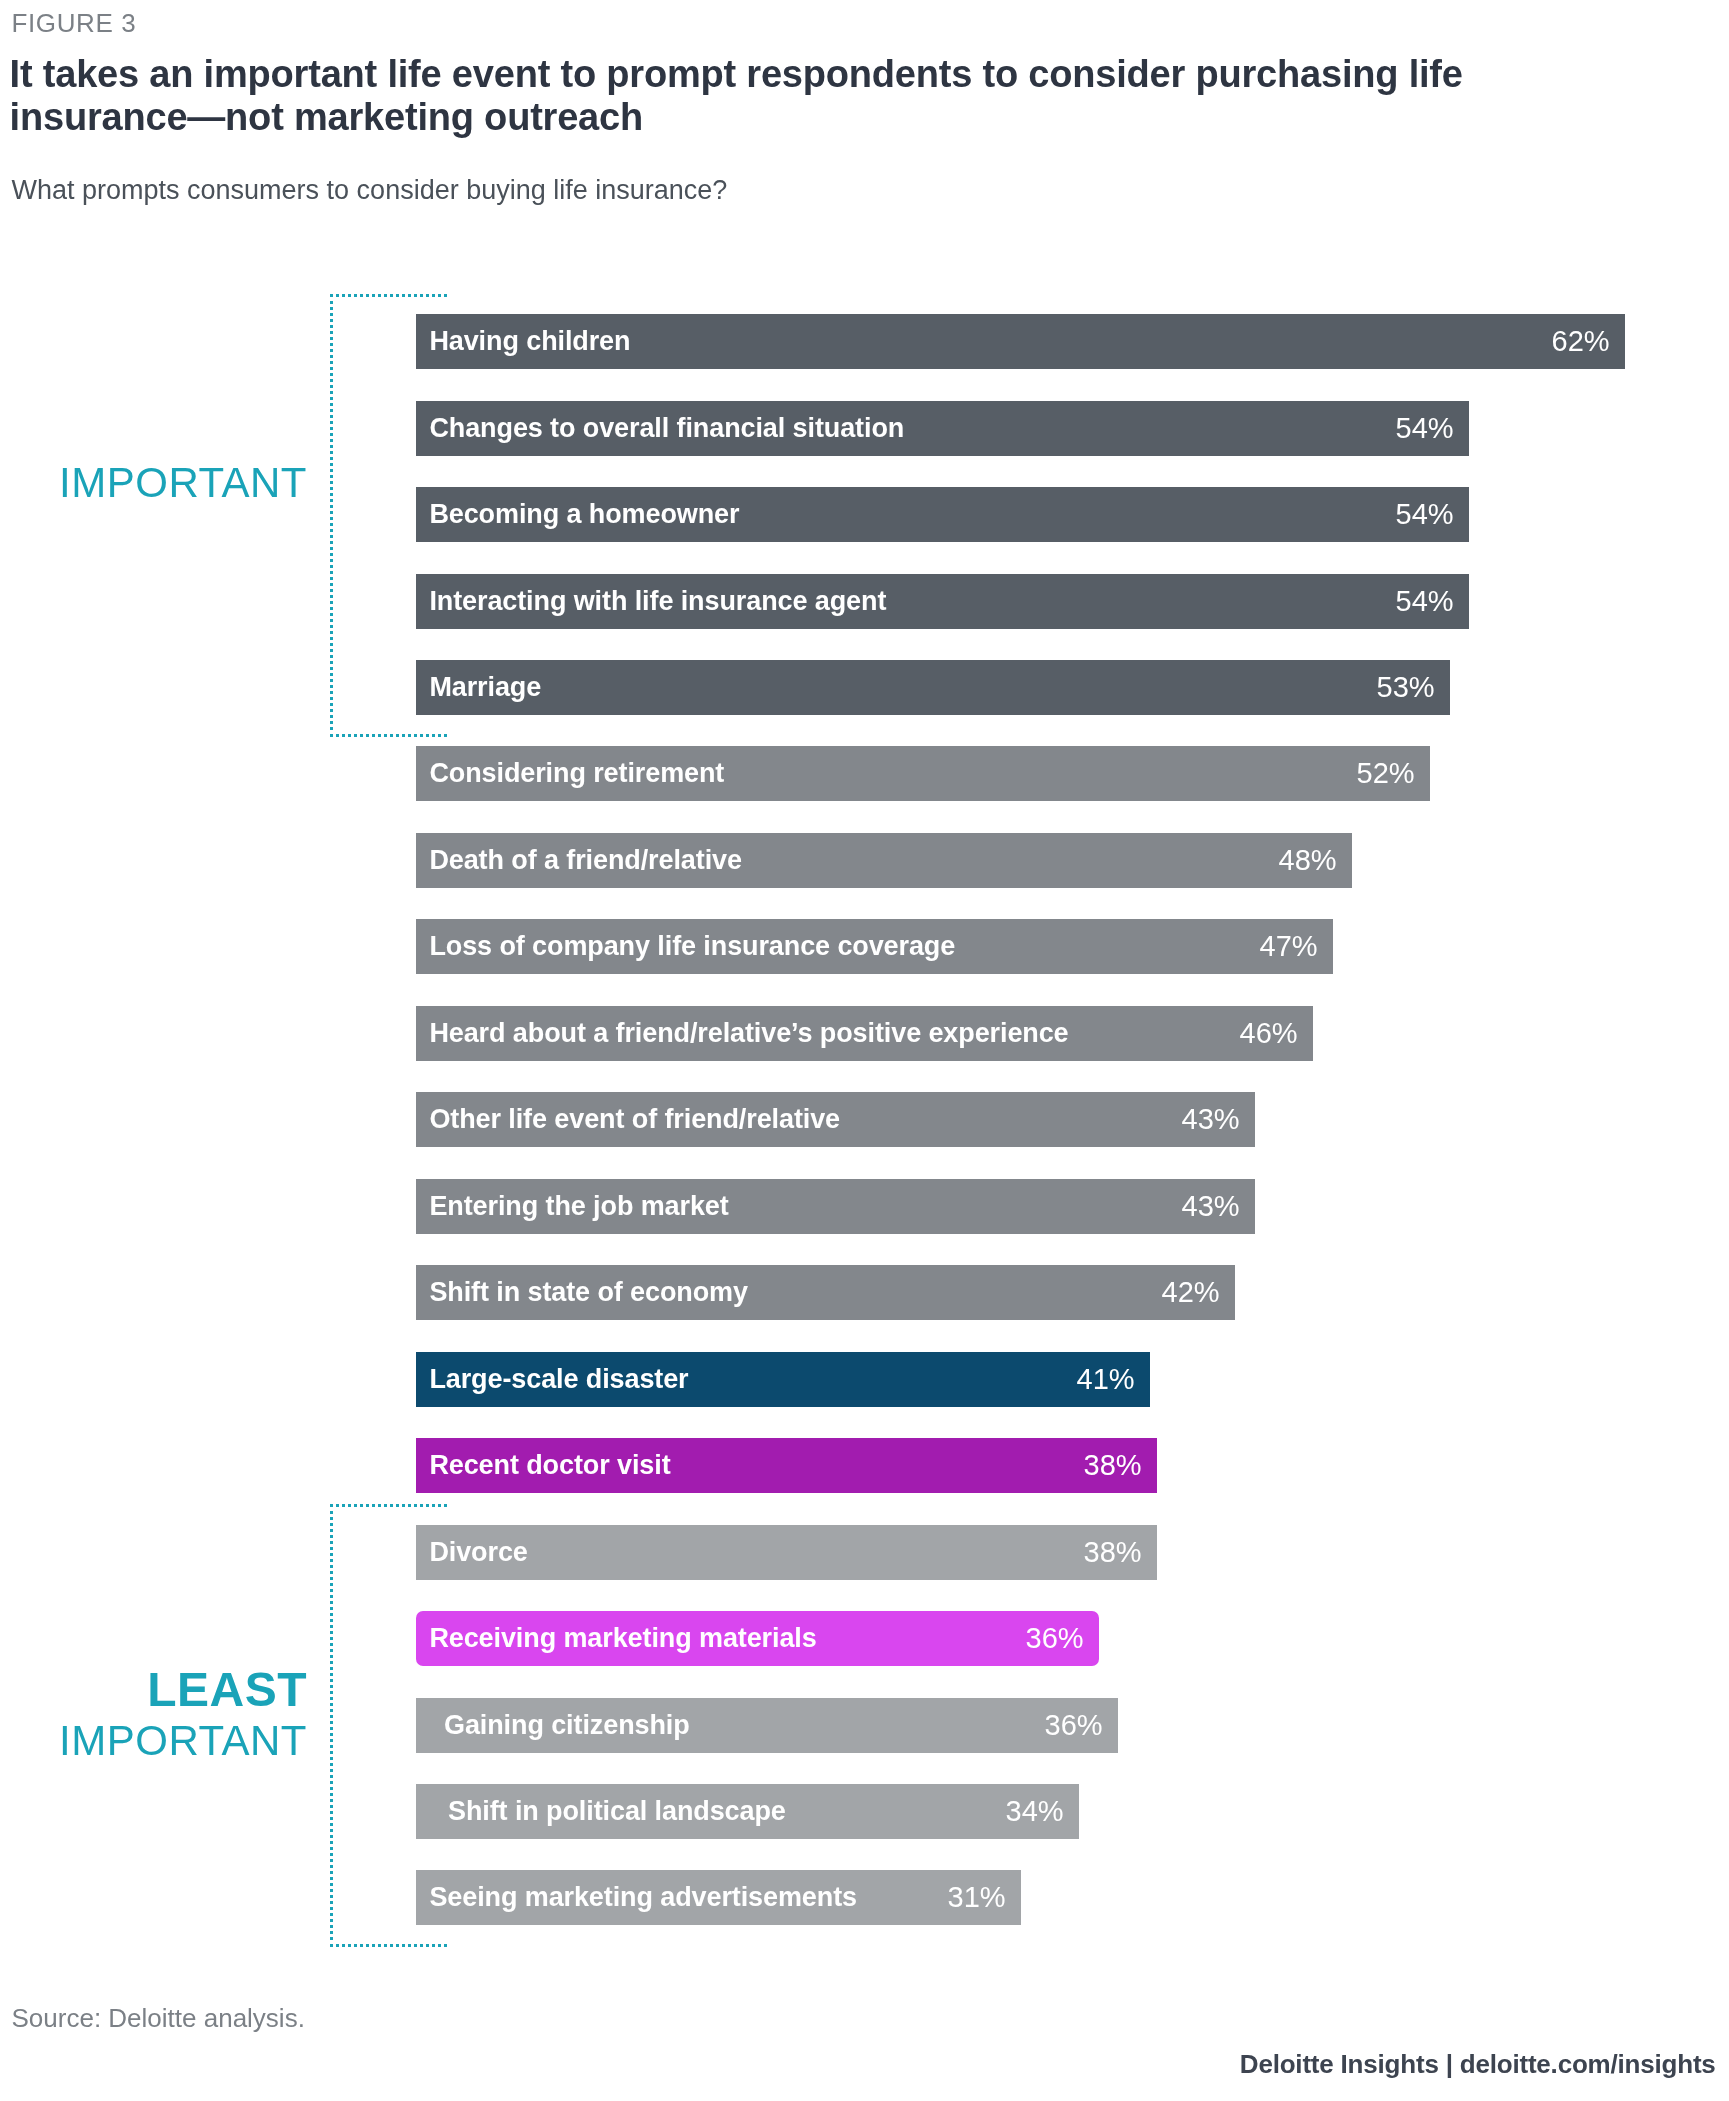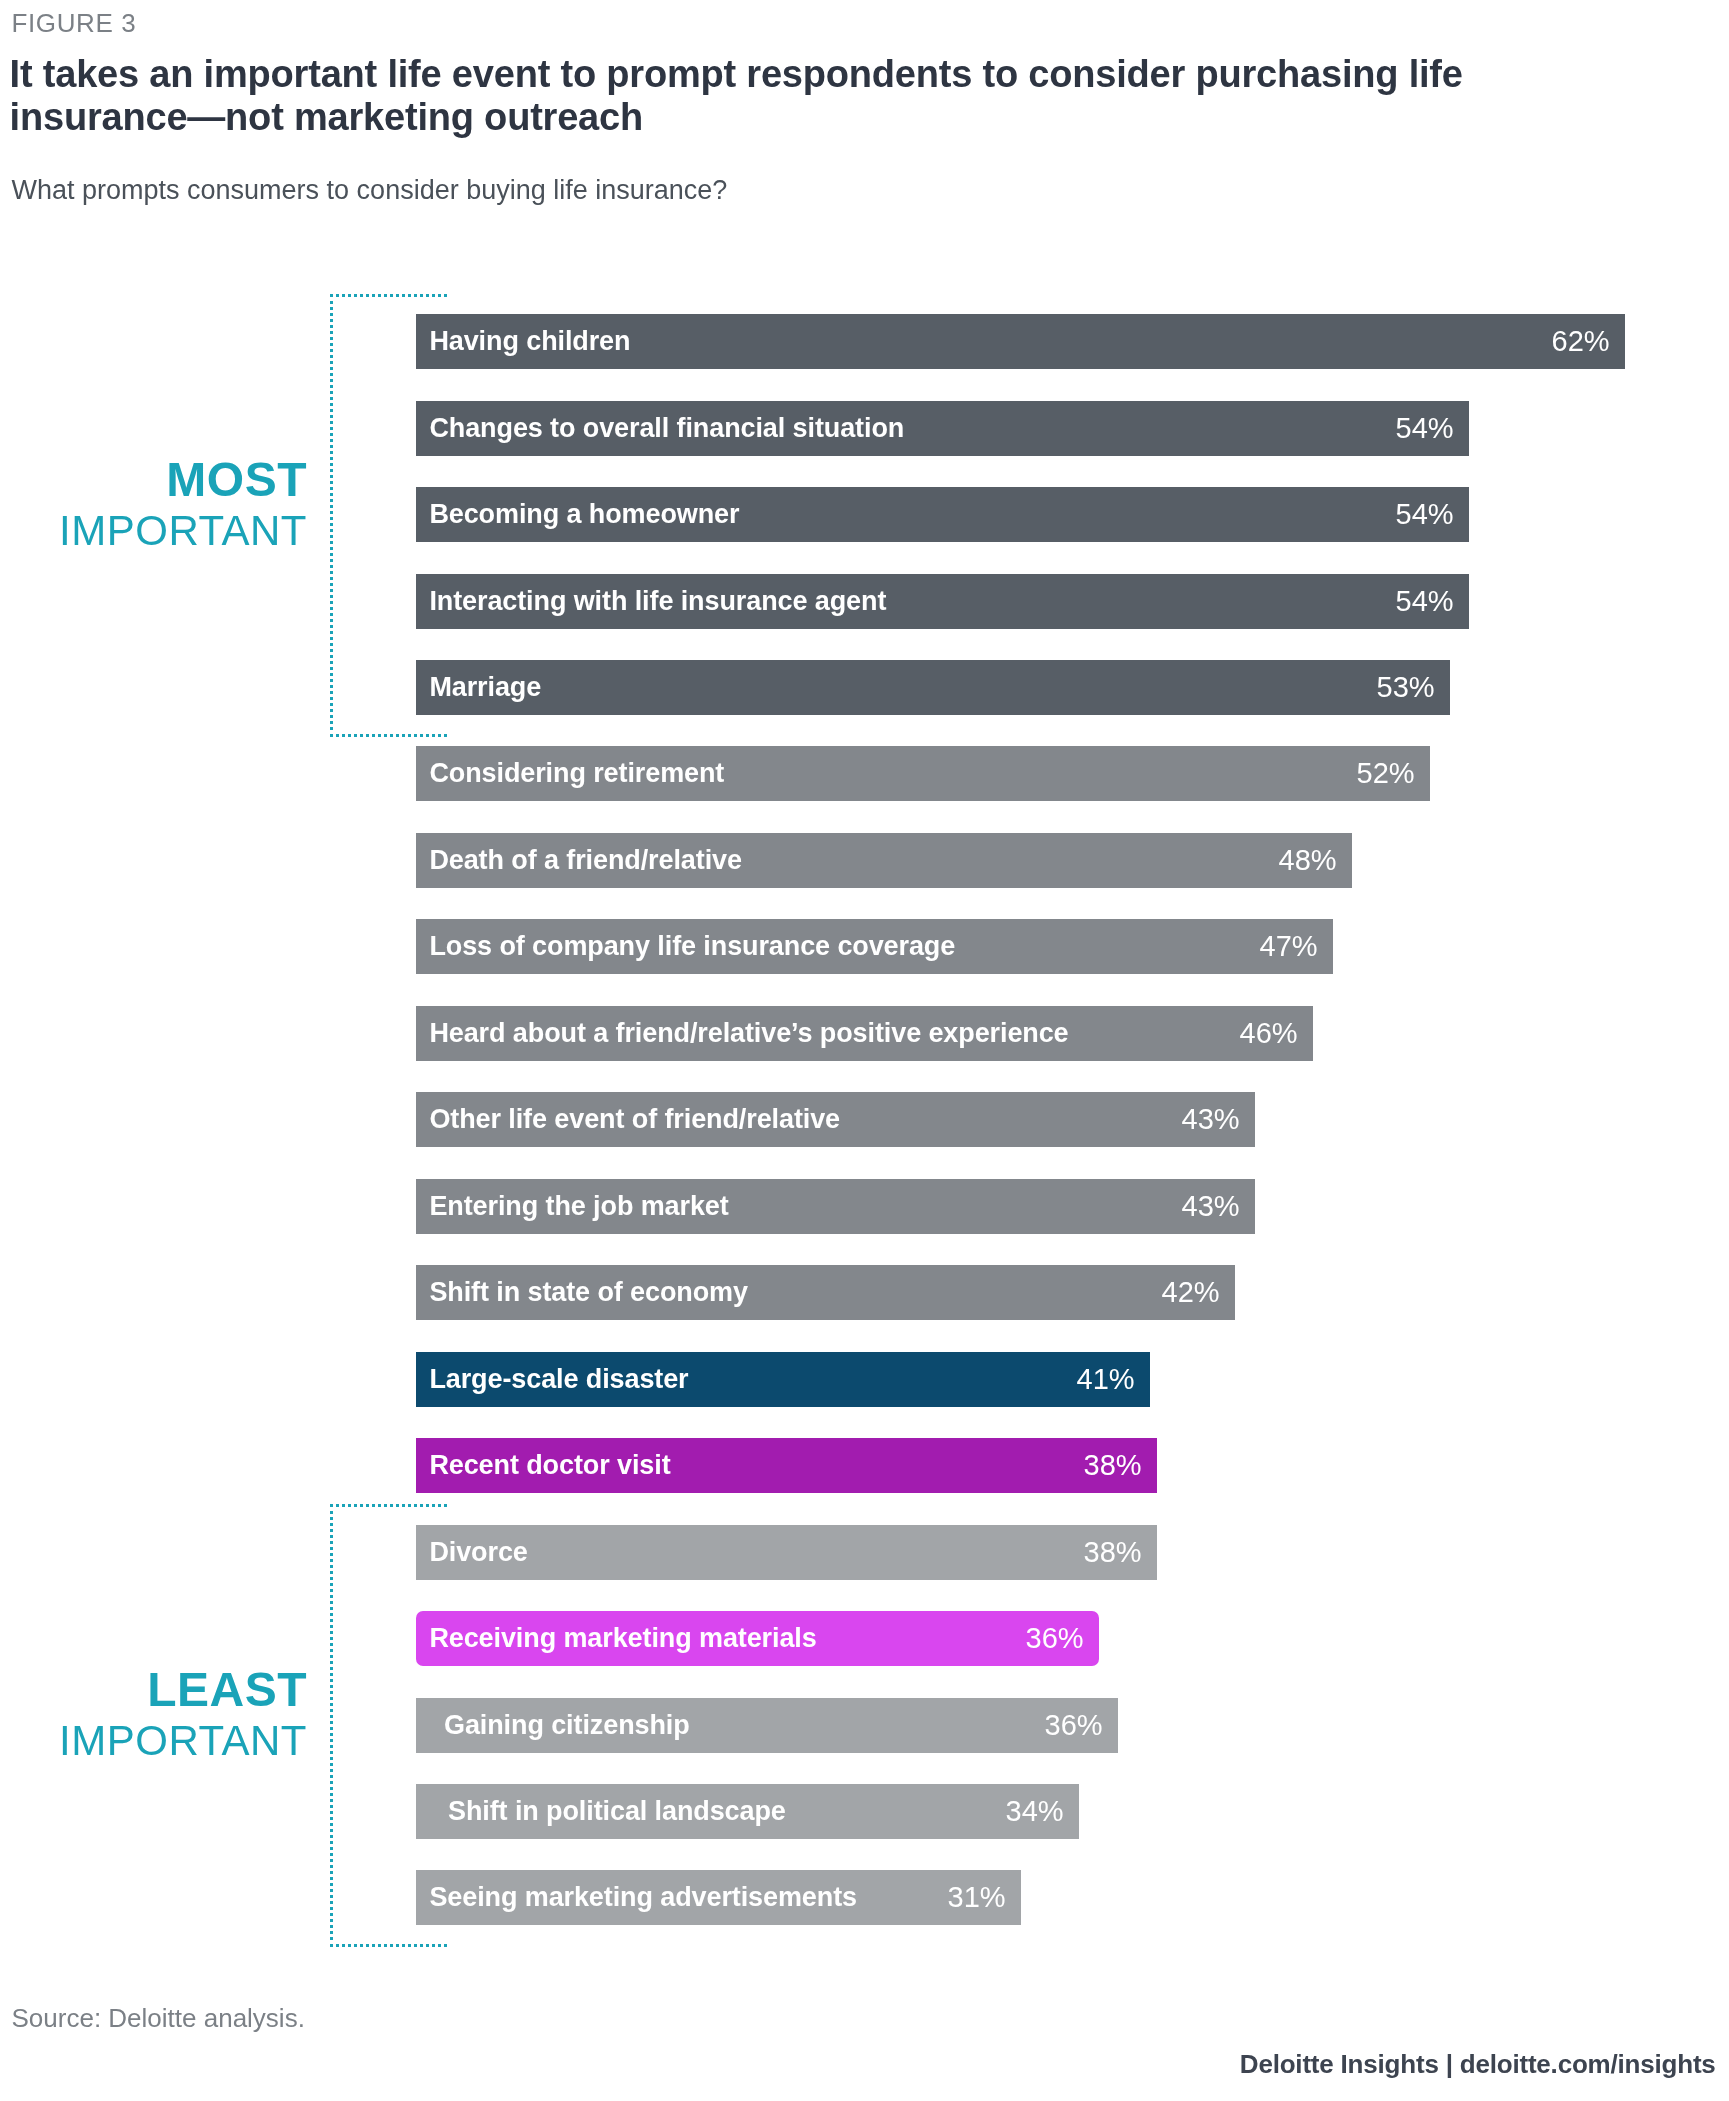--- a/index.html
+++ b/index.html
@@ -236,21 +236,20 @@
       <div class="bar-row" style="top: 1870px; width: 605px; background: rgb(162, 165, 168);">
         <span class="bar-label">Seeing marketing advertisements</span>
         <span class="bar-value">31%</span>
       </div>
       <div class="bracket" style="left: 330px; top: 294px; height: 443px;">
         <span class="h top"></span>
         <span class="v"></span>
         <span class="h bot"></span>
       </div>
       <div class="side-label" style="top: 456px;">
-        <span class="strong">MOST</span>
         <span class="light">IMPORTANT</span>
       </div>
       <div class="bracket" style="left: 330px; top: 1504px; height: 443px;">
         <span class="h top"></span>
         <span class="v"></span>
         <span class="h bot"></span>
       </div>
       <div class="side-label" style="top: 1666px;">
         <span class="strong">LEAST</span>
         <span class="light">IMPORTANT</span>

